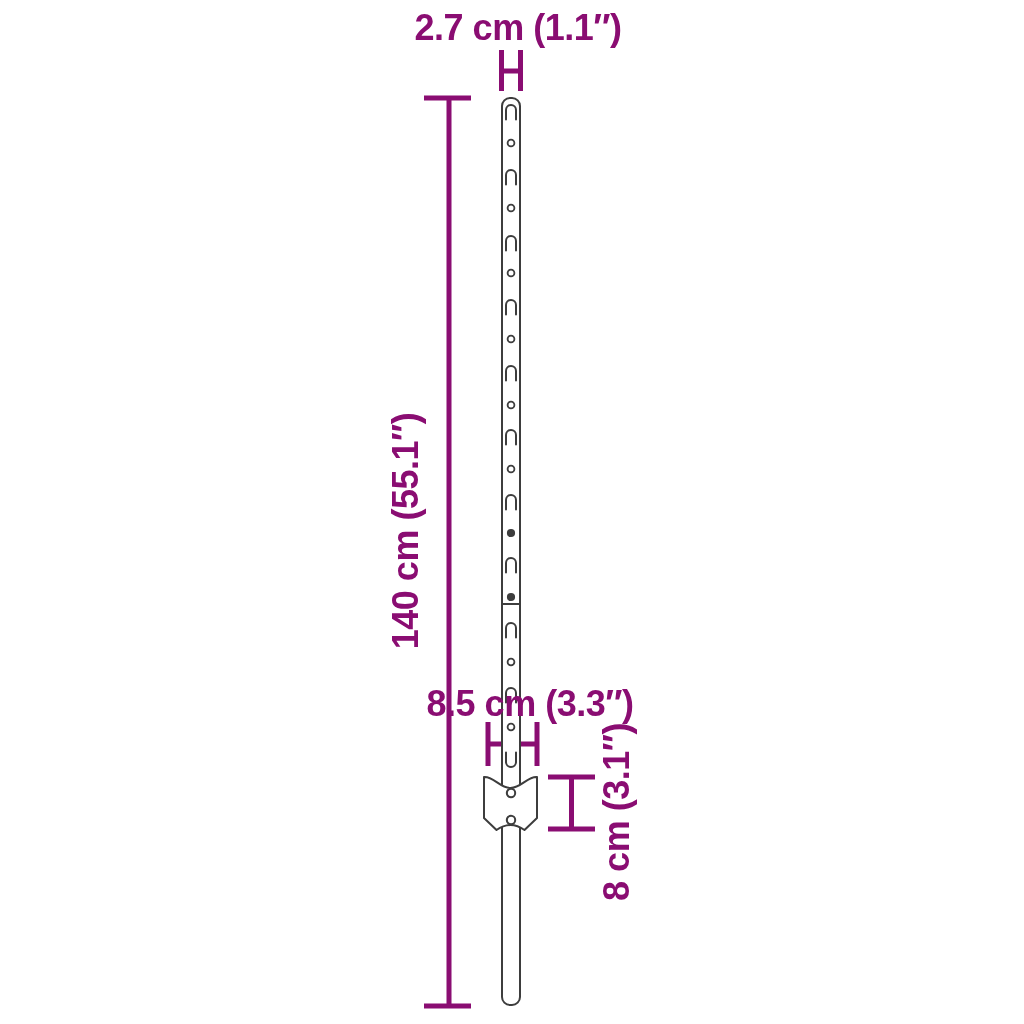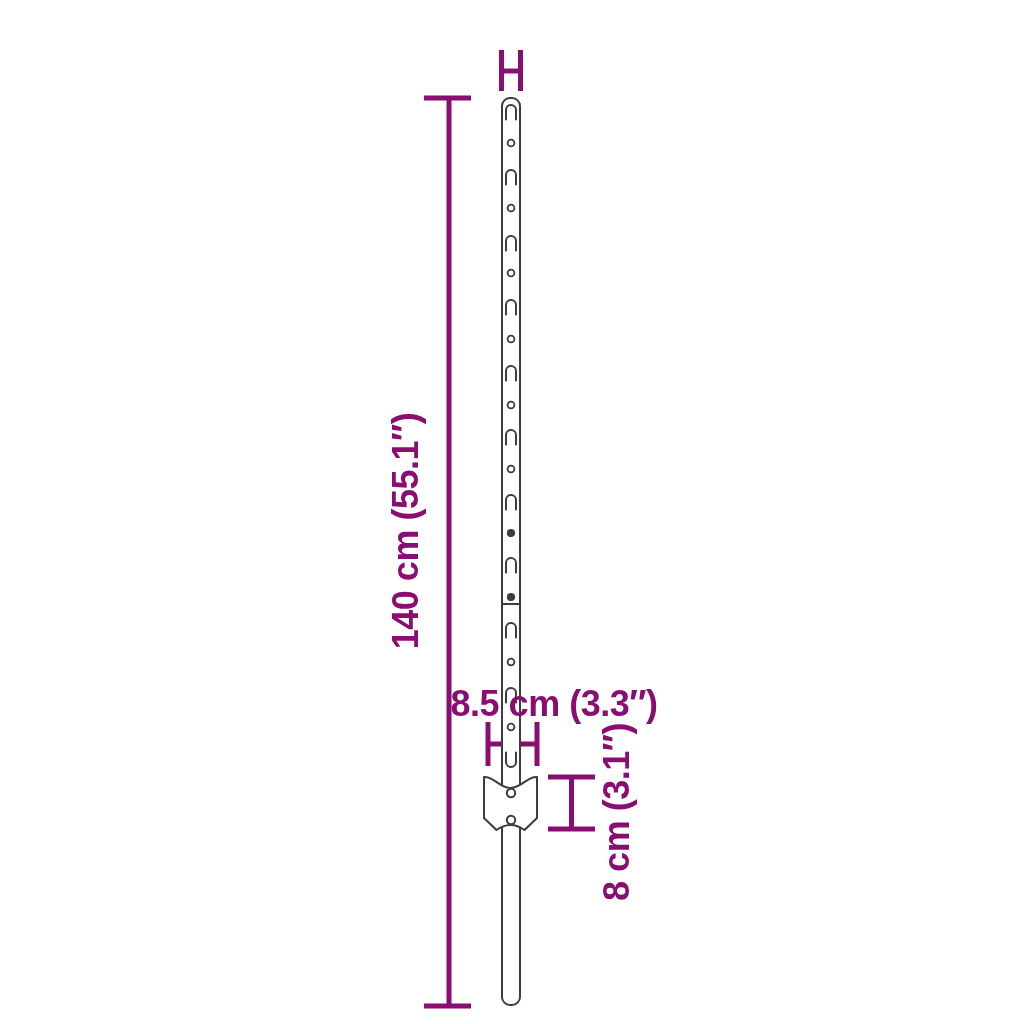--- a/index.html
+++ b/index.html
@@ -111,20 +111,21 @@
         </g>
       <line id="post-seam" class="post-detail" x1="502" y1="604" x2="520" y2="604"></line>
       <path class="post-shape" d="M 484 777 C 493 776 500 788 510.5 788 C 521 788 528 776 537 777 L 537 818 L 524.5 830 Q 510.5 820 496.5 830 L 484 818 Z"></path>
       <g id="plate-holes">
           <circle cx="511" cy="793" r="4.2" fill="#FFFFFF" stroke="#3D3D3D" stroke-width="2"></circle>
           <circle cx="511" cy="820" r="4.2" fill="#FFFFFF" stroke="#3D3D3D" stroke-width="2"></circle>
         </g>
     </g>
   </svg>
 
+  <div class="dim-label" style="left:518px; top:28px;">2.7 cm (1.1″)</div>
 
   <div class="dim-label vertical" style="left:406px; top:531px;">140 cm (55.1″)</div>
 
-  <div class="dim-label" style="left:554px; top:704px;">8.5 cm (3.3″)</div>
+  <div class="dim-label" style="left:530px; top:704px;">8.5 cm (3.3″)</div>
 
   <div class="dim-label vertical" style="left:617px; top:812px;">8 cm (3.1″)</div>
 
 </div>
 
 </body></html>

